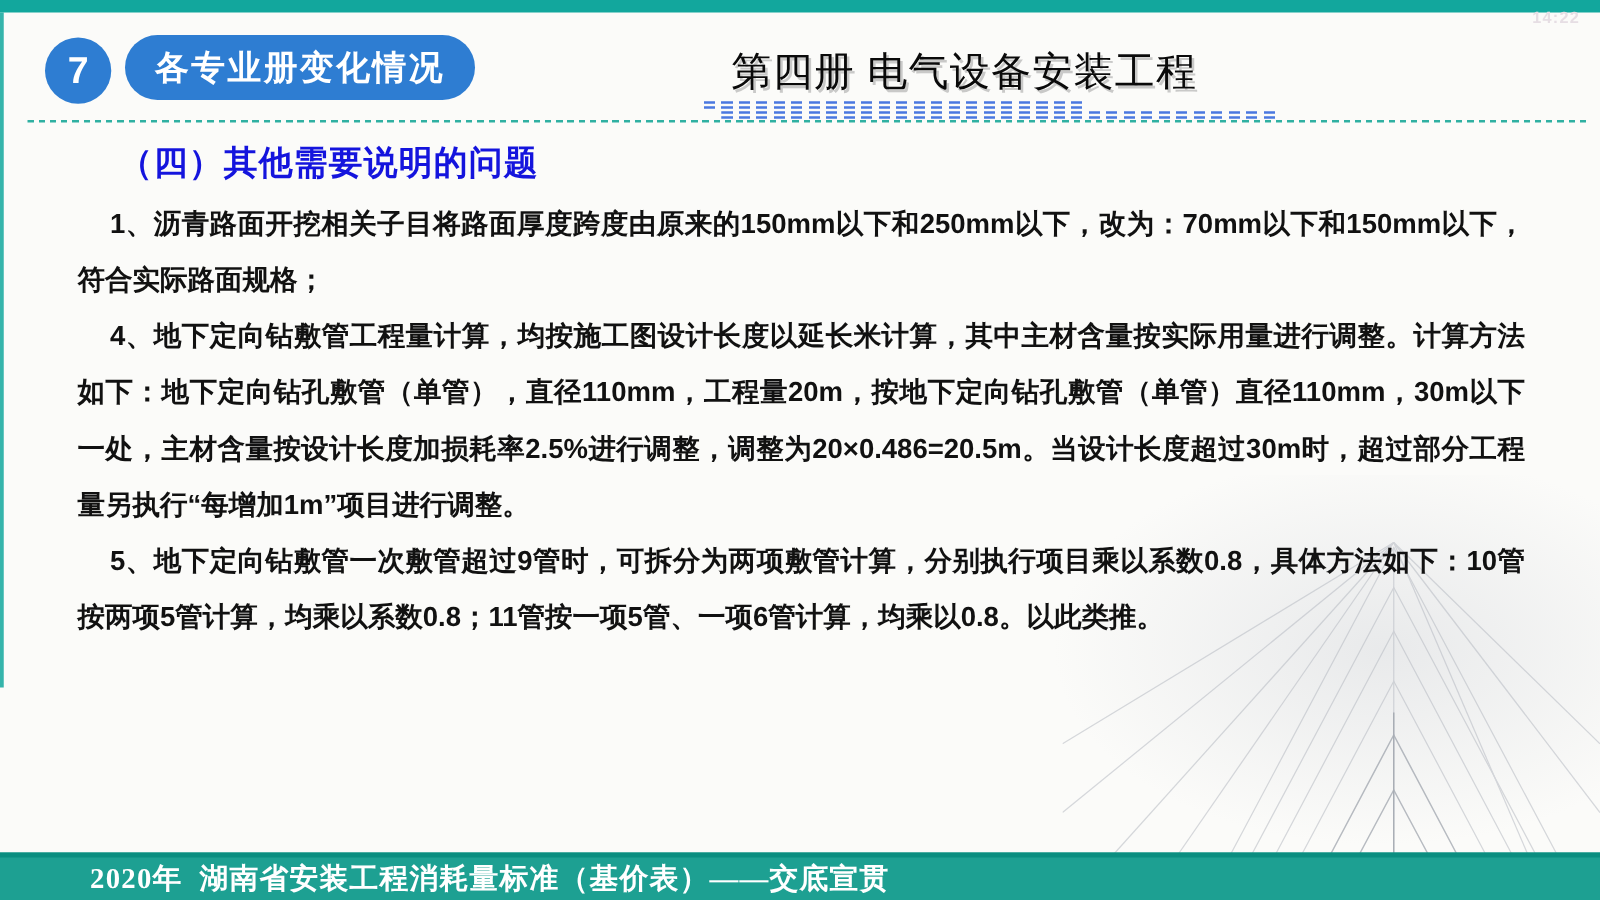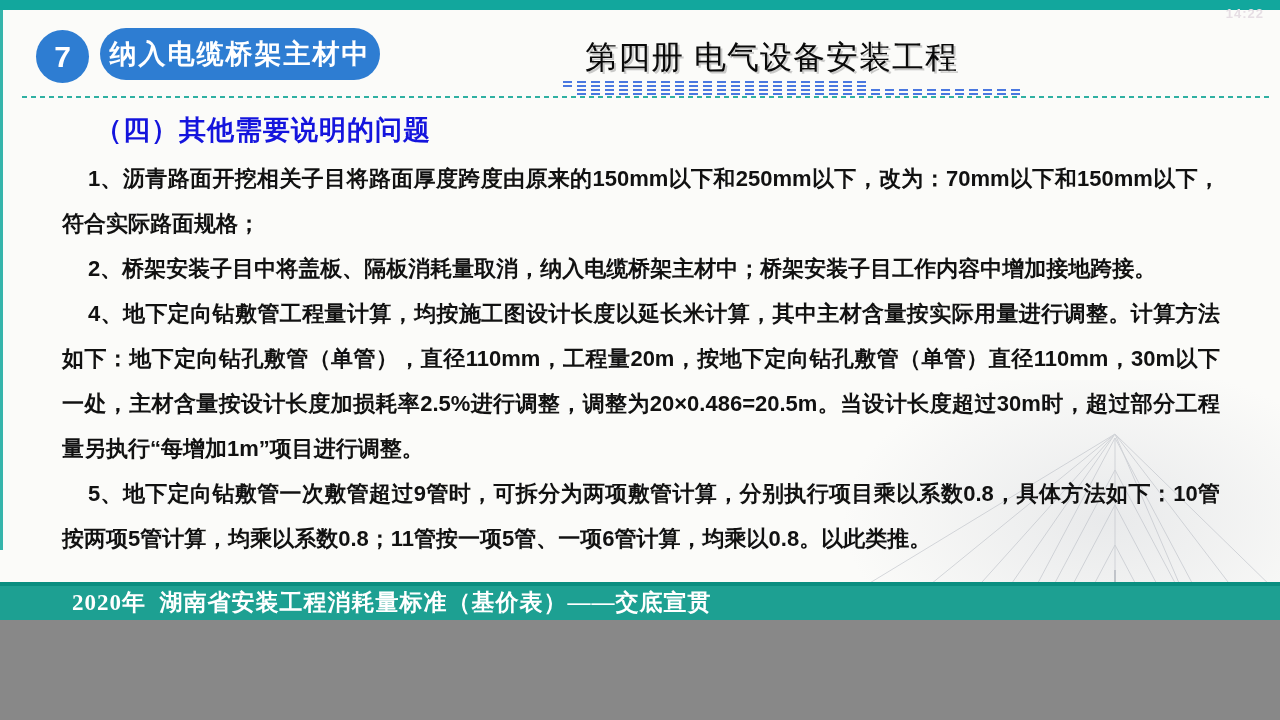--- a/index.html
+++ b/index.html
@@ -2,21 +2,21 @@
 <html style="--teal: #12a79d; --footer_teal: #1da092; --footer_edge: #0a8e80; --blue: #2e7dd2; --heading_blue: #1414dd; --dash_blue: #4a78e0; --divider_teal: #2fb0a2;"><head>
 <meta charset="utf-8">
 <style>
   :root{
     --teal:#12a79d; --footer_teal:#1da092; --footer_edge:#0a8e80;
     --blue:#2e7dd2; --heading_blue:#1414dd; --dash_blue:#4a78e0; --divider_teal:#2fb0a2;
   }
   html,body{margin:0;padding:0;}
   body{font-family:"Liberation Sans","DejaVu Sans",sans-serif;background:#888;}
   .slide{
-    position:relative;width:1280px;height:620px;background:#fbfbf9;
+    position:relative;width:1280px;height:720px;background:#fbfbf9;
     overflow:hidden;margin:0 auto;
   }
   
   .top-bar{position:absolute;left:0;top:0;width:100%;height:10px;background:var(--teal);}
   .left-strip{position:absolute;left:0;top:10px;width:3px;height:540px;background:var(--teal);opacity:.85;}
   .timestamp{position:absolute;right:16px;top:6px;font-size:13px;color:#e6dee4;font-weight:bold;letter-spacing:1px;}
   
   .num-badge{
     position:absolute;left:36px;top:30px;width:53px;height:53px;border-radius:50%;
     background:var(--blue);color:#fff;font-size:30px;font-weight:bold;
@@ -77,21 +77,21 @@
 
   <div class="top-bar"></div>
   <div class="left-strip"></div>
   <div class="timestamp">14:22</div>
 
   <div class="num-badge">
     <span>7</span>
   </div>
 
   <div class="pill">
-    <span>纳入电缆桥架主材中</span>
+    <span>各专业册变化情况</span>
   </div>
 
   <div class="page-title">第四册 电气设备安装工程</div>
   <div class="dash-row r1"></div>
   <div class="dash-row r2"></div>
   <div class="header-divider"></div>
 
   <div class="building-glow"></div>
   <svg class="building" viewBox="0 0 430 270" xmlns="http://www.w3.org/2000/svg">
     <g fill="none" stroke="#b6bac2" stroke-width="1" opacity="0.55">
@@ -113,21 +113,20 @@
       <path d="M234,270 L265,212 L296,270"></path>
       <line x1="265" y1="150" x2="265" y2="270"></line>
     </g>
   </svg>
 
   <div class="content-heading">（四）其他需要说明的问题</div>
 
   <div class="body-text">
 
   <p>1、沥青路面开挖相关子目将路面厚度跨度由原来的150mm以下和250mm以下，改为：70mm以下和150mm以下，符合实际路面规格；</p>
-      <p>2、桥架安装子目中将盖板、隔板消耗量取消，纳入电缆桥架主材中；桥架安装子目工作内容中增加接地跨接。</p>
       <p>4、地下定向钻敷管工程量计算，均按施工图设计长度以延长米计算，其中主材含量按实际用量进行调整。计算方法如下：地下定向钻孔敷管（单管），直径110mm，工程量20m，按地下定向钻孔敷管（单管）直径110mm，30m以下一处，主材含量按设计长度加损耗率2.5%进行调整，调整为20×0.486=20.5m。当设计长度超过30m时，超过部分工程量另执行“每增加1m”项目进行调整。</p>
       <p>5、地下定向钻敷管一次敷管超过9管时，可拆分为两项敷管计算，分别执行项目乘以系数0.8，具体方法如下：10管按两项5管计算，均乘以系数0.8；11管按一项5管、一项6管计算，均乘以0.8。以此类推。</p>
     </div>
 
   <div class="footer-bar">
     <div class="footer-text">2020年  湖南省安装工程消耗量标准（基价表）——交底宣贯</div>
   </div>
 
 </div>
 

